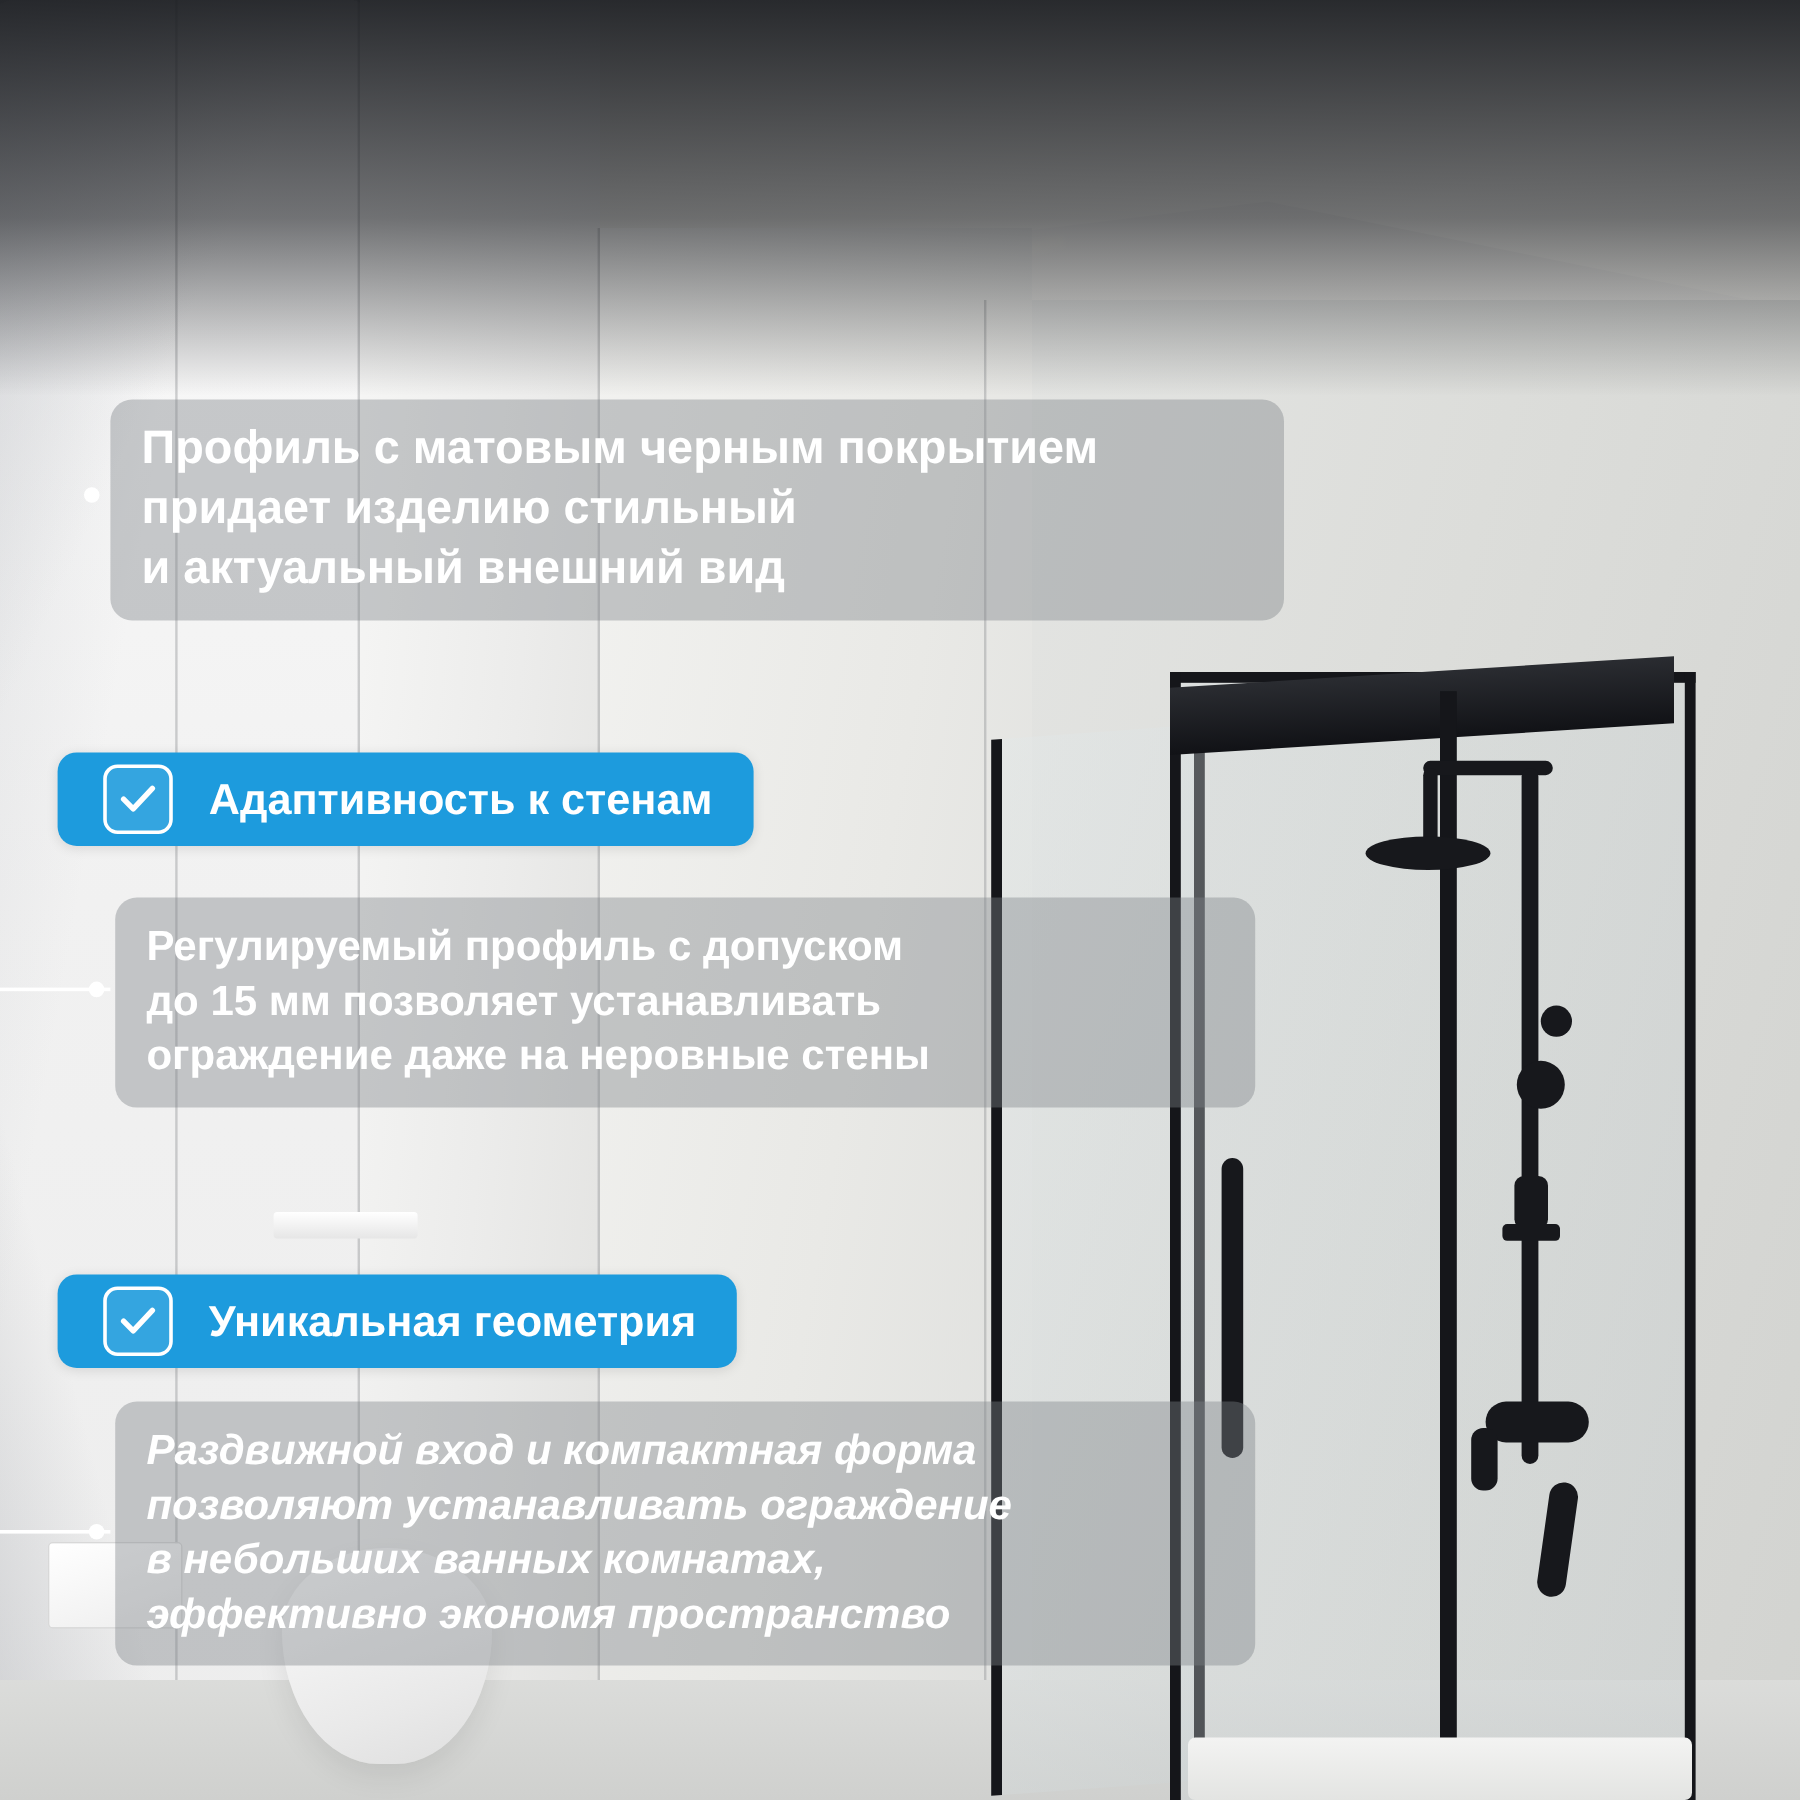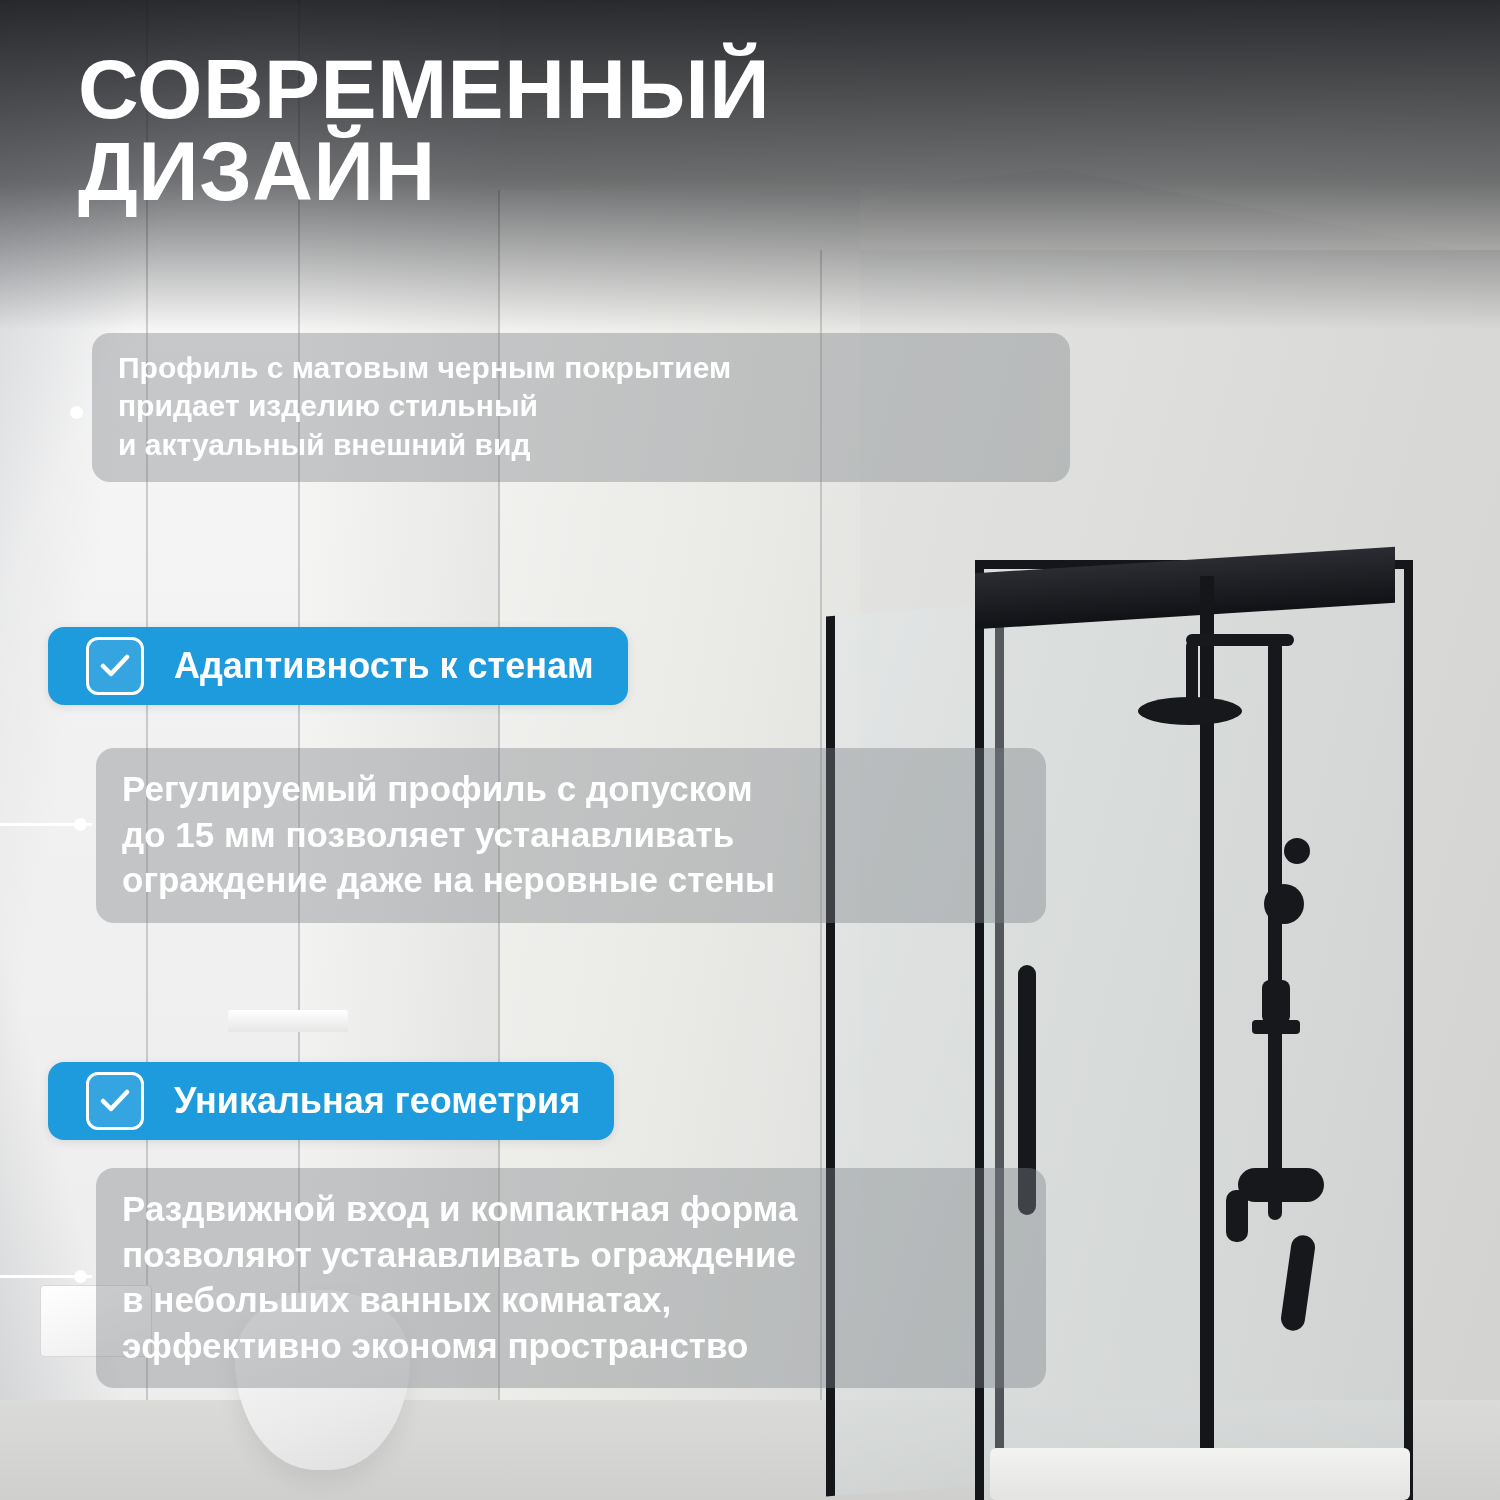--- a/index.html
+++ b/index.html
@@ -272,21 +272,21 @@
   }
 
   .lead-block {
     position: absolute;
     left: 92px; top: 333px;
     width: 930px;
     padding: 16px 22px 18px 26px;
     border-radius: 18px;
     background: rgba(124,130,136,0.40);
     color: #ffffff;
-    font-size: 30px;
+    font-size: 39px;
     font-weight: bold;
     line-height: 1.28;
     white-space: pre-line;
   }
   .lead-bullet {
     position: absolute;
     left: 70px; top: 406px;
     width: 13px; height: 13px;
     background: #ffffff;
     border-radius: 50%;
@@ -328,21 +328,21 @@
     padding: 18px 24px 20px 26px;
     border-radius: 18px;
     background: rgba(124,130,136,0.40);
     color: #ffffff;
     font-size: 35px;
     font-weight: bold;
     line-height: 1.30;
     white-space: pre-line;
   }
   #body-1 { left: 96px; top: 748px; width: 900px; }
-  #body-2 { left: 96px; top: 1168px; width: 900px; }
+  #body-2 { left: 96px; top: 1168px; width: 900px; font-style: italic; }
 
   .leader {
     position: absolute;
     height: 3px;
     background: #ffffff;
   }
   .leader-dot {
     position: absolute;
     width: 13px; height: 13px;
     background: #ffffff;
@@ -393,22 +393,20 @@
     <div class="knob"></div>
     <div class="slider-bracket"></div>
     <div class="soap-tray"></div>
     <div class="mixer"></div>
     <div class="mixer-lever"></div>
     <div class="hand-shower"></div>
   </div>
 
   <div class="top-shade"></div>
 
-  <div class="title">СОВРЕМЕННЫЙ
-ДИЗАЙН</div>
 
   <div class="lead-bullet"></div>
   <div class="lead-block">Профиль с матовым черным покрытием
 придает изделию стильный
 и актуальный внешний вид</div>
 
   <div class="pill" id="pill-1">
     <span class="check-box">
       <svg width="30" height="24" viewBox="0 0 30 24" aria-hidden="true">
         <path d="M3 12 L11 20 L27 3" fill="none" stroke="#ffffff" stroke-width="4.5" stroke-linecap="round" stroke-linejoin="round"></path>

